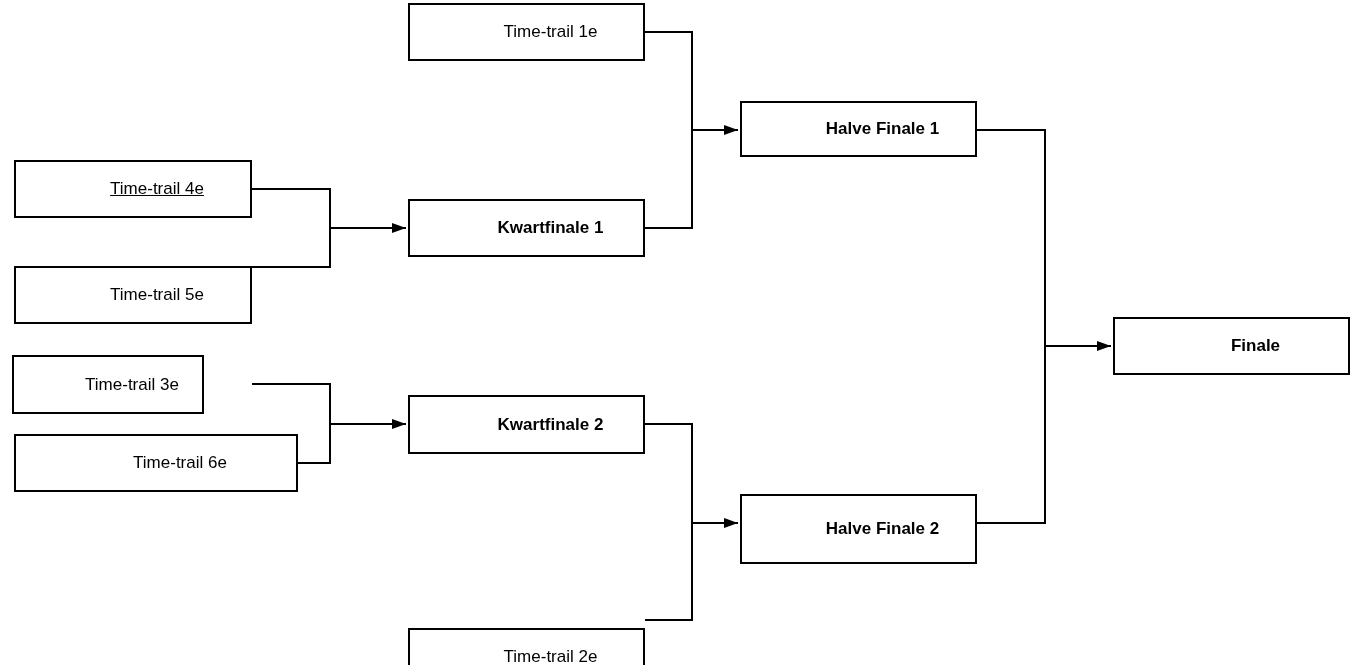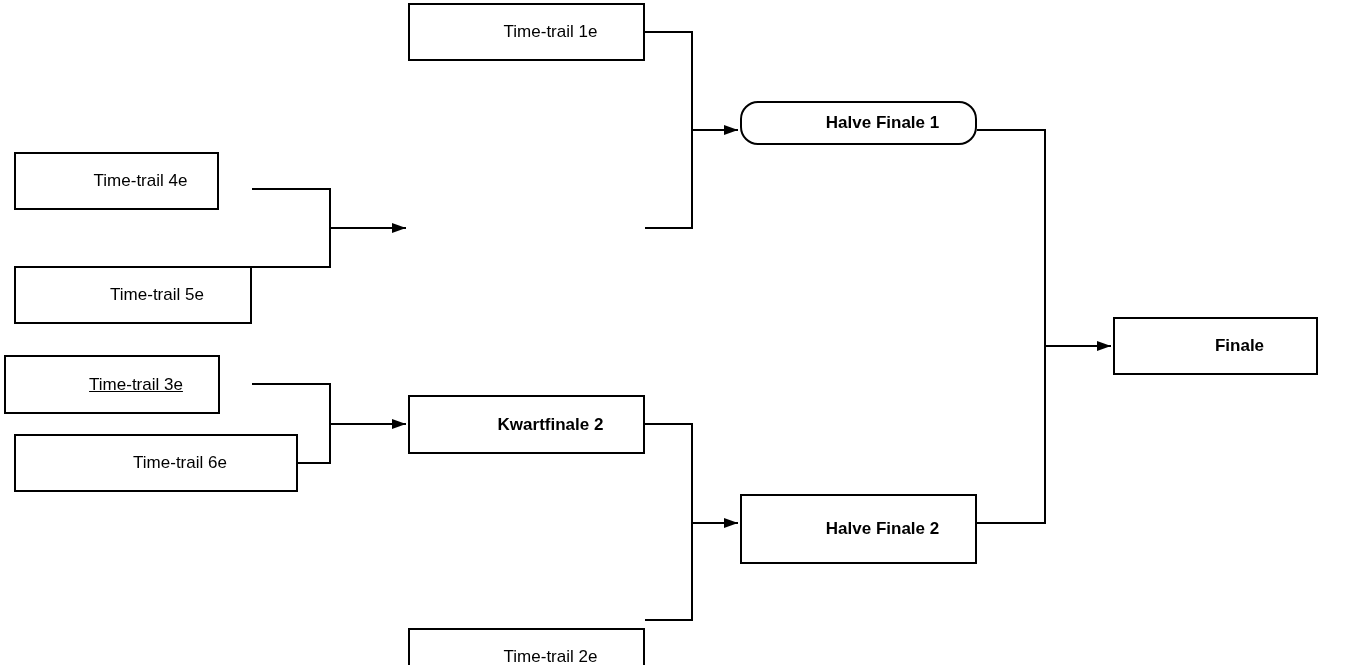--- a/index.html
+++ b/index.html
@@ -66,50 +66,53 @@
 
       <path d="M977,130 H1045 V523 H977"></path>
       <path d="M1045,346 H1111" marker-end="url(#arrow)"></path>
     </g>
   </svg>
 
   <div class="node" style="left:408px; top:3px; width:237px; height:58px;">
     <span>Time-trail 1e</span>
   </div>
 
-  <div class="node" style="left:14px; top:152px; width:205px; height:58px;">
+  <div class="node" style="left:14px; top:160px; width:238px; height:58px;text-decoration:underline;">
     <span>Time-trail 4e</span>
   </div>
 
   <div class="node" style="left:14px; top:238px; width:238px; height:58px;margin-top:28px;">
     <span>Time-trail 5e</span>
   </div>
 
+  <div class="node bold" style="left:408px; top:199px; width:237px; height:58px;">
+    <span>Kwartfinale 1</span>
+  </div>
 
-  <div class="node bold" style="left:740px; top:101px; width:237px; height:44px;border-radius:18px;">
+  <div class="node bold" style="left:740px; top:101px; width:237px; height:56px;">
     <span>Halve Finale 1</span>
   </div>
 
-  <div class="node" style="left:4px; top:355px; width:216px; height:59px;text-decoration:underline;">
+  <div class="node" style="left:12px; top:355px; width:192px; height:59px;">
     <span>Time-trail 3e</span>
   </div>
 
   <div class="node" style="left:14px; top:434px; width:284px; height:58px;">
     <span>Time-trail 6e</span>
   </div>
 
   <div class="node bold" style="left:408px; top:395px; width:237px; height:59px;">
     <span>Kwartfinale 2</span>
   </div>
 
   <div class="node bold" style="left:740px; top:494px; width:237px; height:70px;">
     <span>Halve Finale 2</span>
   </div>
 
   <div class="node" style="left:408px; top:628px; width:237px; height:57px;">
     <span>Time-trail 2e</span>
   </div>
 
-  <div class="node bold" style="left:1113px; top:317px; width:205px; height:58px;">
+  <div class="node bold" style="left:1113px; top:317px; width:237px; height:58px;">
     <span>Finale</span>
   </div>
 
 </div>
 
 </body></html>

